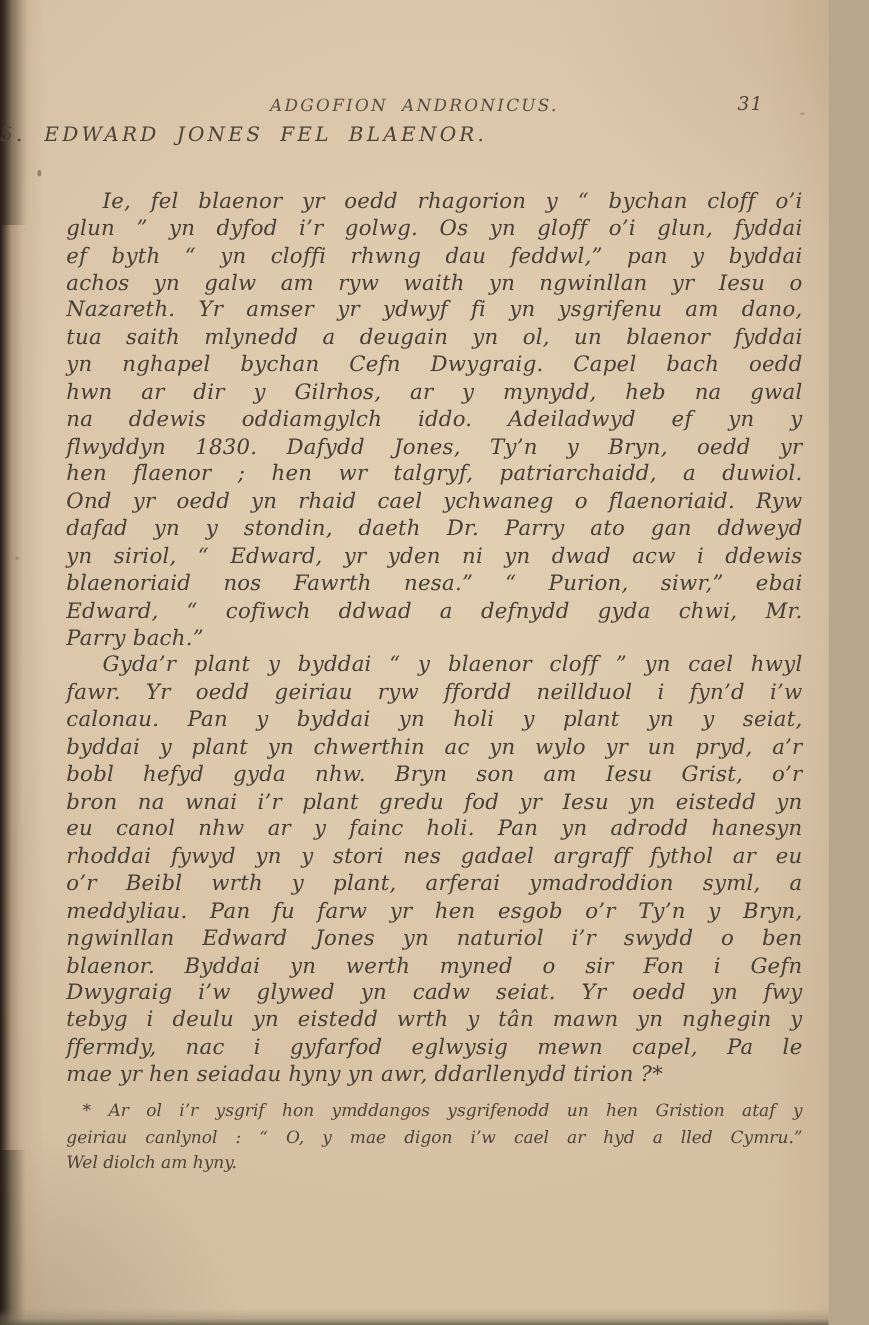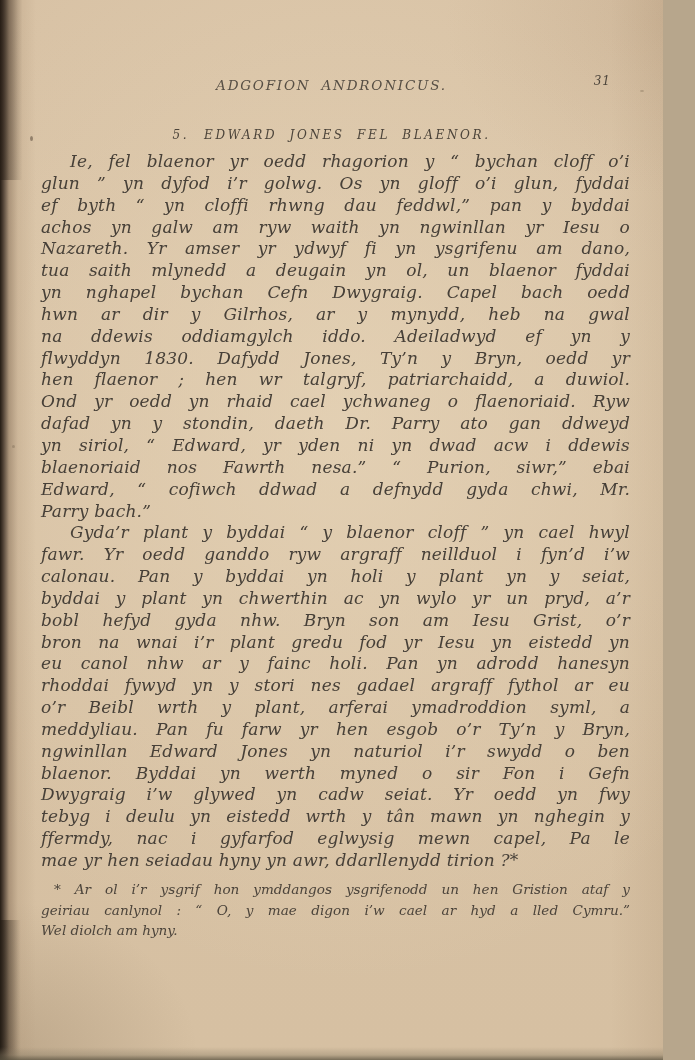--- a/index.html
+++ b/index.html
@@ -40,31 +40,30 @@
       rgba(92,84,66,0.78) 0px, rgba(135,123,100,0.38) 5px, rgba(0,0,0,0) 13px);
   }
   .running-header {
     position: absolute; top: 77px; left: 0; width: 100%;
     text-align: center;
     font-size: 13.5px; letter-spacing: 1.8px; word-spacing: 5px;
     color: #564e44;
   }
   .rh-page {
     position: absolute; right: 52px; top: -3px;
-    font-size: 12px; letter-spacing: 1px; color: #4e463c;
+    font-size: 15px; letter-spacing: 1px; color: #4e463c;
   }
   .section-heading {
-    position: absolute; top: 128px; left: 0; width: 100%;
-    text-align: center;
-    font-size: 12px; letter-spacing: 2.6px; word-spacing: 6px;
+    position: absolute; top: 98px; left: 0; width: 100%;
+    font-size: 16px; letter-spacing: 2.6px; word-spacing: 6px;
     color: #4c443a;
   }
   .sh-num { margin-right: 15px; }
   .text-block {
-    position: absolute; top: 151px; left: 41px; width: 589px;
+    position: absolute; top: 151px; left: 53px; width: 589px;
     color: #474038;
   }
   .para .line {
     font-size: 17px; line-height: 21.85px;
     letter-spacing: 0.2px;
     text-align: justify; text-align-last: justify;
   }
   .para .line.first { padding-left: 29px; }
   .para .line.last  { text-align-last: left; }
   .footnote { margin-top: 7px; }
@@ -114,21 +113,21 @@
         <div class="line">hen flaenor ; hen wr talgryf, patriarchaidd, a duwiol.</div>
         <div class="line">Ond yr oedd yn rhaid cael ychwaneg o flaenoriaid.  Ryw</div>
         <div class="line">dafad yn y stondin, daeth Dr.  Parry ato gan ddweyd</div>
         <div class="line">yn siriol, “ Edward, yr yden ni yn dwad acw i ddewis</div>
         <div class="line">blaenoriaid nos Fawrth nesa.”  “ Purion, siwr,” ebai</div>
         <div class="line">Edward, “ cofiwch ddwad a defnydd gyda chwi, Mr.</div>
         <div class="line last">Parry bach.”</div>
       </div>
     <div class="para">
         <div class="line first">Gyda’r plant y byddai “ y blaenor cloff ” yn cael hwyl</div>
-        <div class="line">fawr.  Yr oedd ganddo ryw argraff neillduol i fyn’d i’w</div>
+        <div class="line">fawr.  Yr oedd geiriau ryw ffordd neillduol i fyn’d i’w</div>
         <div class="line">calonau.  Pan y byddai yn holi y plant yn y seiat,</div>
         <div class="line">byddai y plant yn chwerthin ac yn wylo yr un pryd, a’r</div>
         <div class="line">bobl hefyd gyda nhw.  Bryn son am Iesu Grist, o’r</div>
         <div class="line">bron na wnai i’r plant gredu fod yr Iesu yn eistedd yn</div>
         <div class="line">eu canol nhw ar y fainc holi.  Pan yn adrodd hanesyn</div>
         <div class="line">rhoddai fywyd yn y stori nes gadael argraff fythol ar eu</div>
         <div class="line">o’r Beibl wrth y plant, arferai ymadroddion syml, a</div>
         <div class="line">meddyliau.  Pan fu farw yr hen esgob o’r Ty’n y Bryn,</div>
         <div class="line">ngwinllan Edward Jones yn naturiol i’r swydd o ben</div>
         <div class="line">blaenor.  Byddai yn werth myned o sir Fon i Gefn</div>

